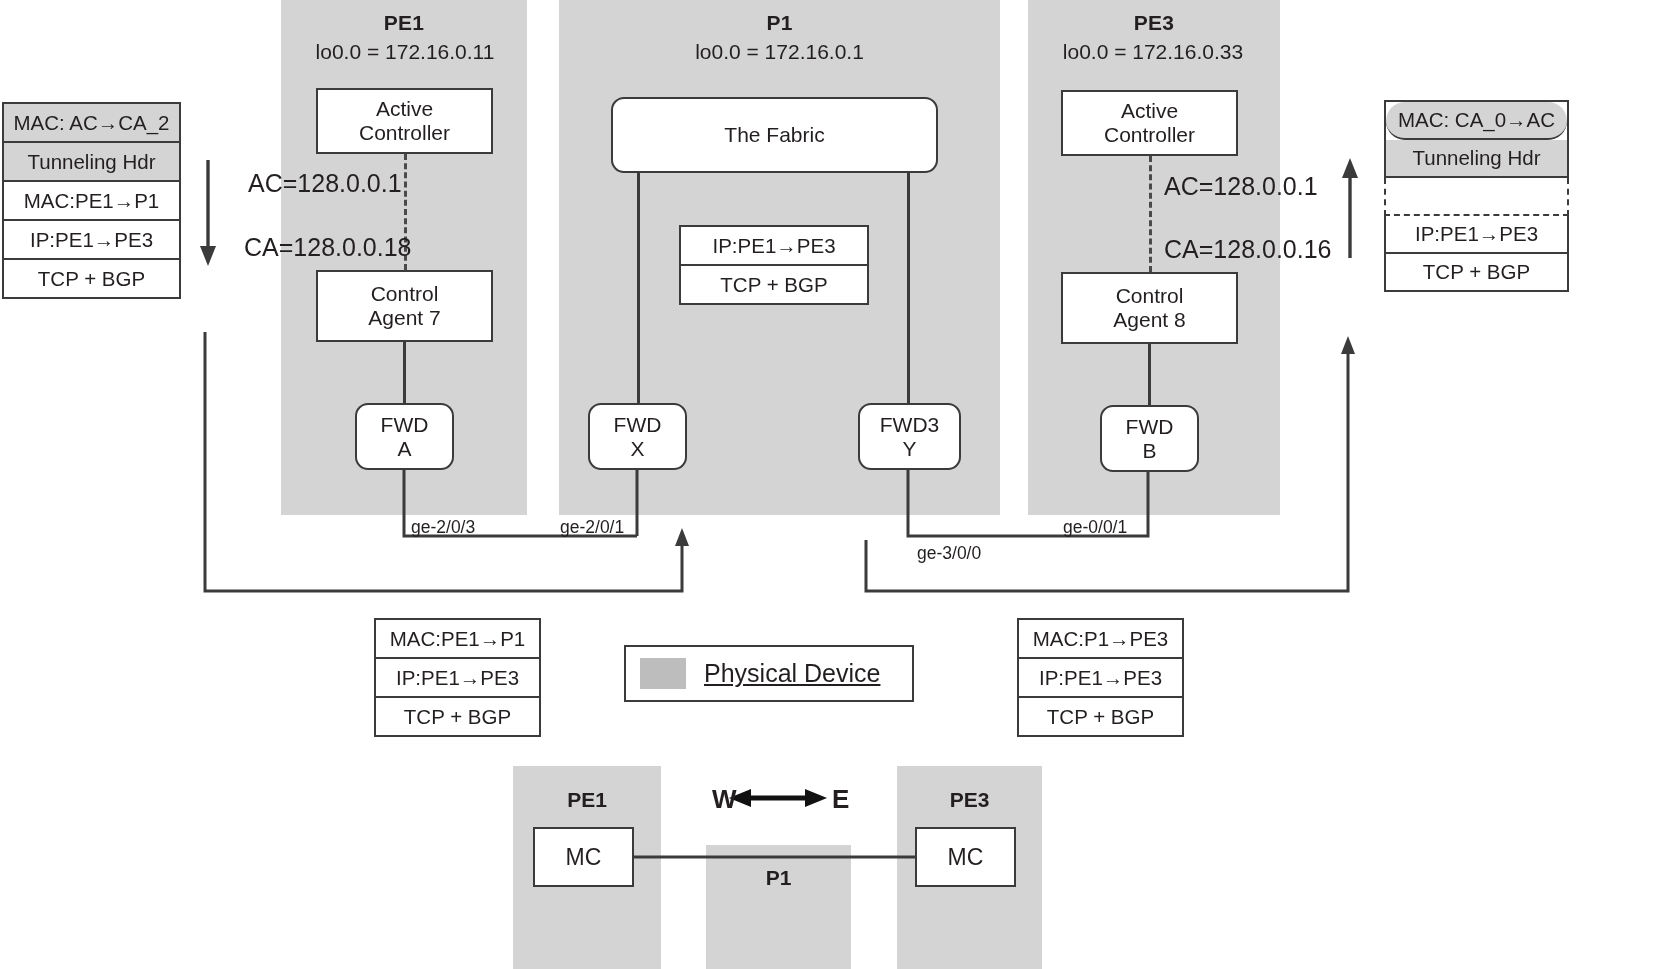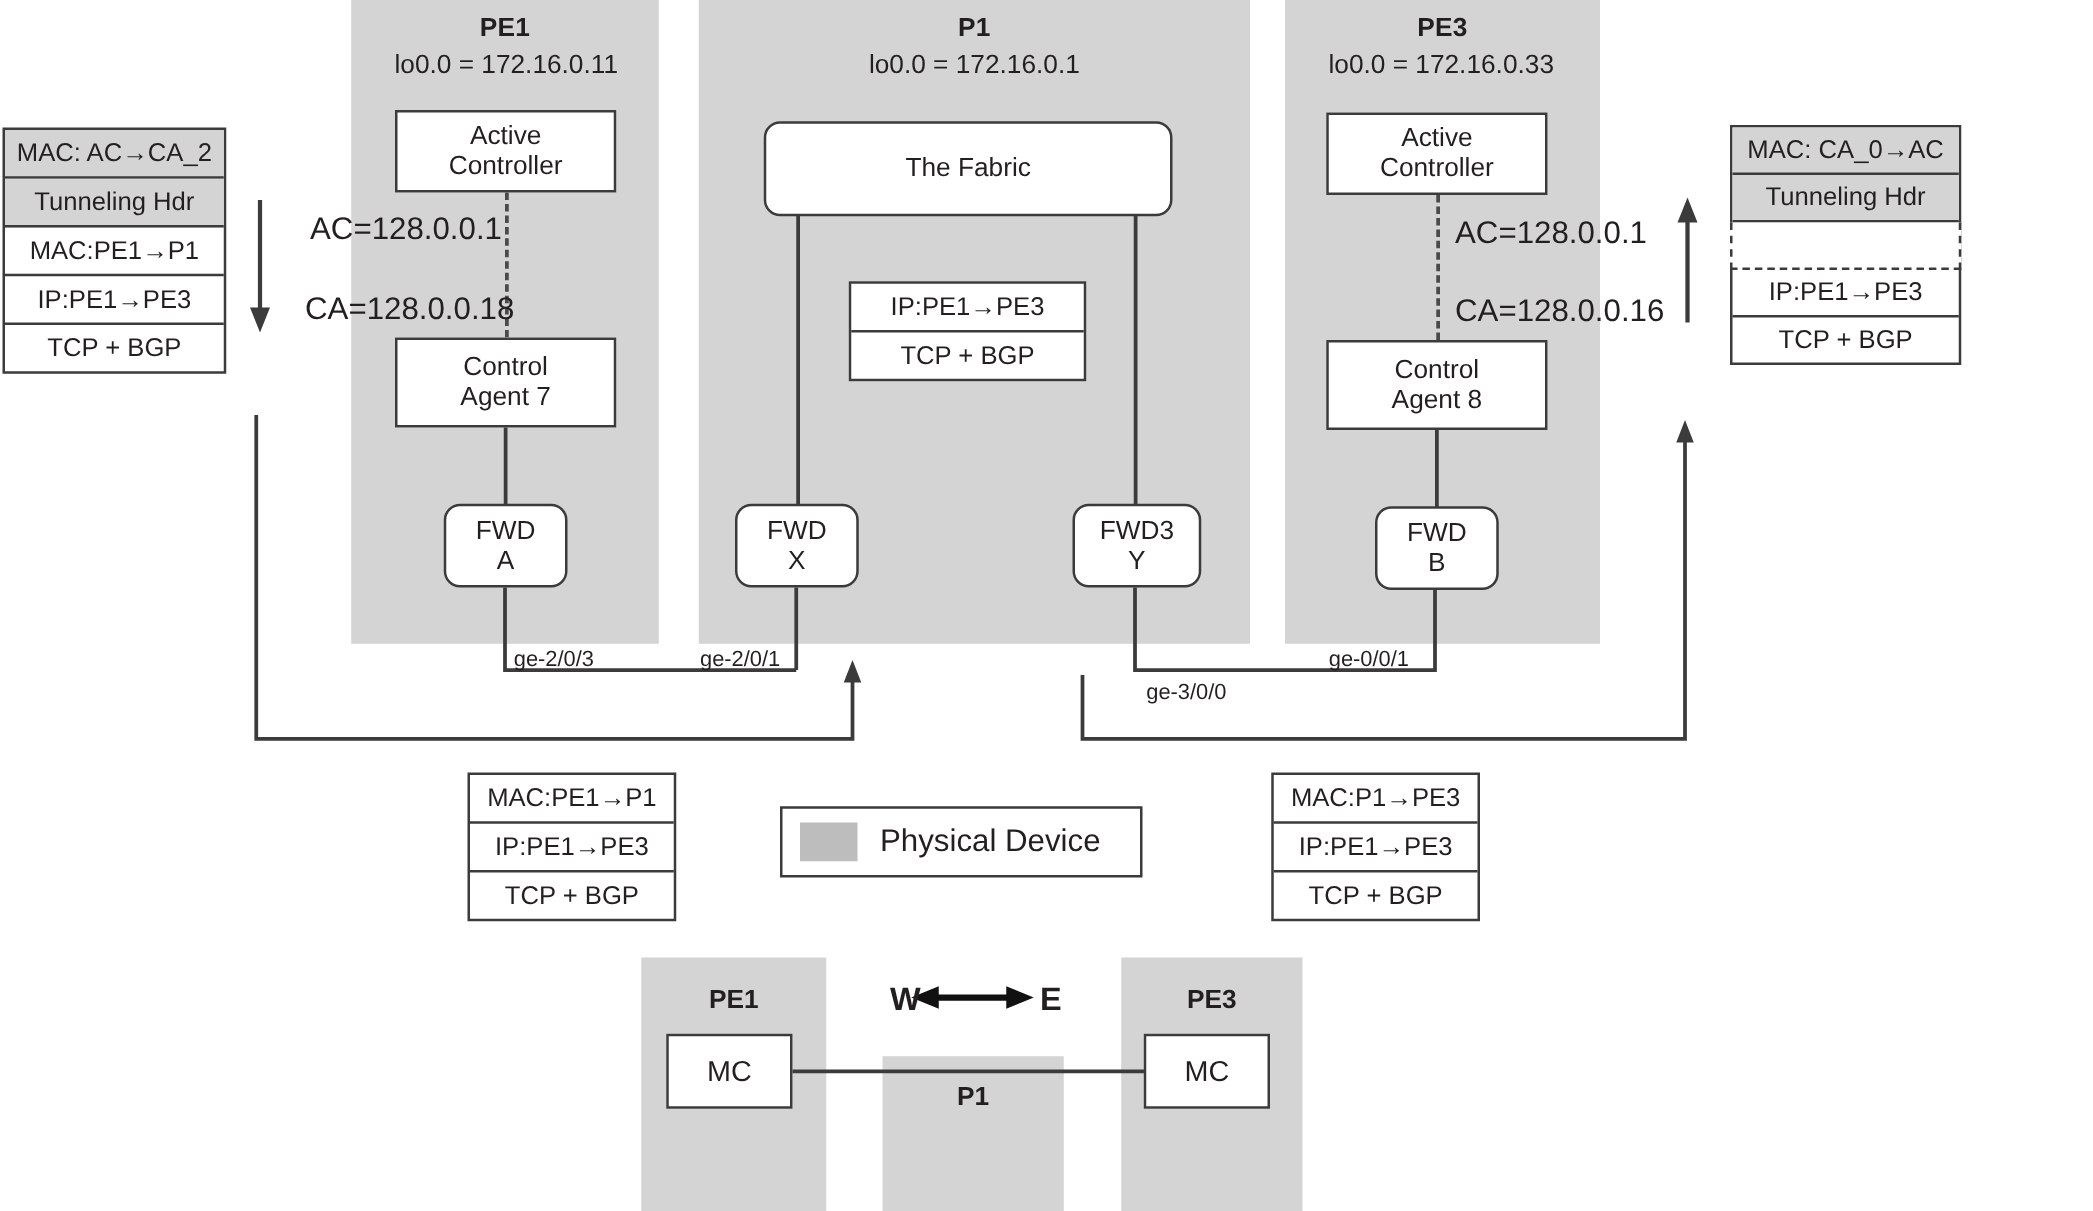--- a/index.html
+++ b/index.html
@@ -201,21 +201,21 @@
   </div>
   <div class="pkt-row" style="height:37px;">
     <span>IP:PE1→PE3</span>
   </div>
   <div class="pkt-row" style="height:37px;">
     <span>TCP + BGP</span>
   </div>
 </div>
 
 <div class="abs pkt" style="left:1384px;top:100px;width:185px;">
-  <div class="pkt-row shaded" style="height:36px;">
+  <div class="pkt-row shaded" style="height:36px;border-radius:19px;">
     <span>MAC: CA_0→AC</span>
   </div>
   <div class="pkt-row shaded" style="height:36px;">
     <span>Tunneling Hdr</span>
   </div>
   <div class="pkt-row ghost" style="height:36px;">
     <span></span>
   </div>
   <div class="pkt-row" style="height:36px;">
     <span>IP:PE1→PE3</span>
@@ -244,21 +244,21 @@
   <div class="pkt-row" style="height:37px;">
     <span>IP:PE1→PE3</span>
   </div>
   <div class="pkt-row" style="height:37px;">
     <span>TCP + BGP</span>
   </div>
 </div>
 
 <div class="abs legend-box" style="left:624px;top:645px;width:290px;height:57px;">
   <div class="legend-swatch" style="width:46px;height:31px;margin-left:14px;"></div>
-  <div class="legend-text" style="margin-left:18px;">Physical Device</div>
+  <div class="legend-text" style="margin-left:18px;text-decoration:underline;">Physical Device</div>
 </div>
 
 <div class="abs mini-gray" style="left:513px;top:766px;width:148px;height:203px;"></div>
 <div class="mini-title abs" style="left:513px;top:788px;width:148px;">PE1</div>
 <div class="abs mini-node" style="left:533px;top:827px;width:101px;height:60px;">
   <span>MC</span>
 </div>
 
 <div class="abs mini-gray" style="left:706px;top:845px;width:145px;height:124px;"></div>
 <div class="mini-title abs" style="left:706px;top:866px;width:145px;">P1</div>

